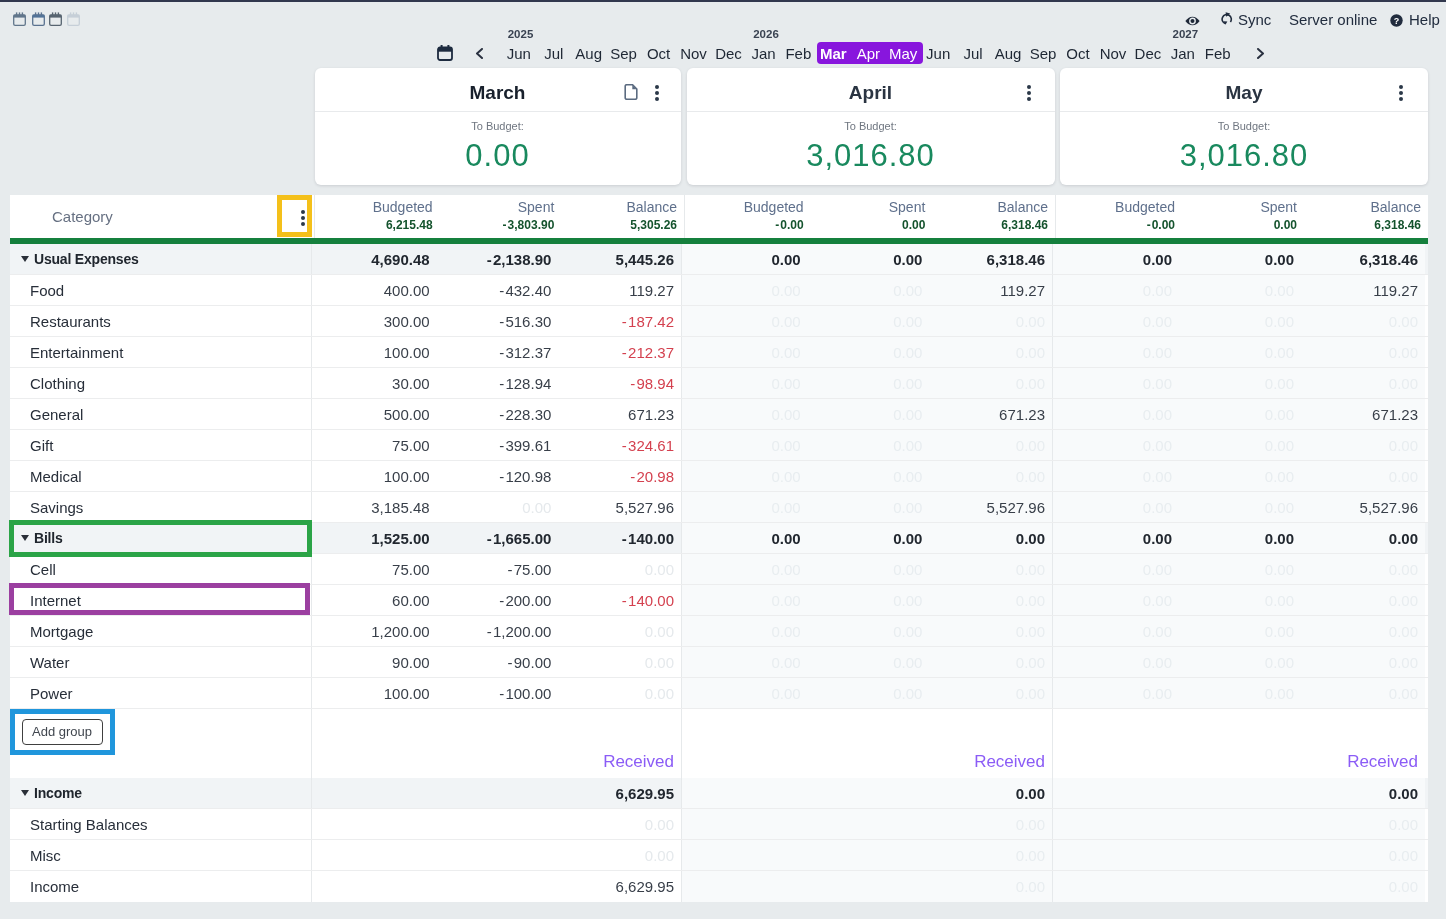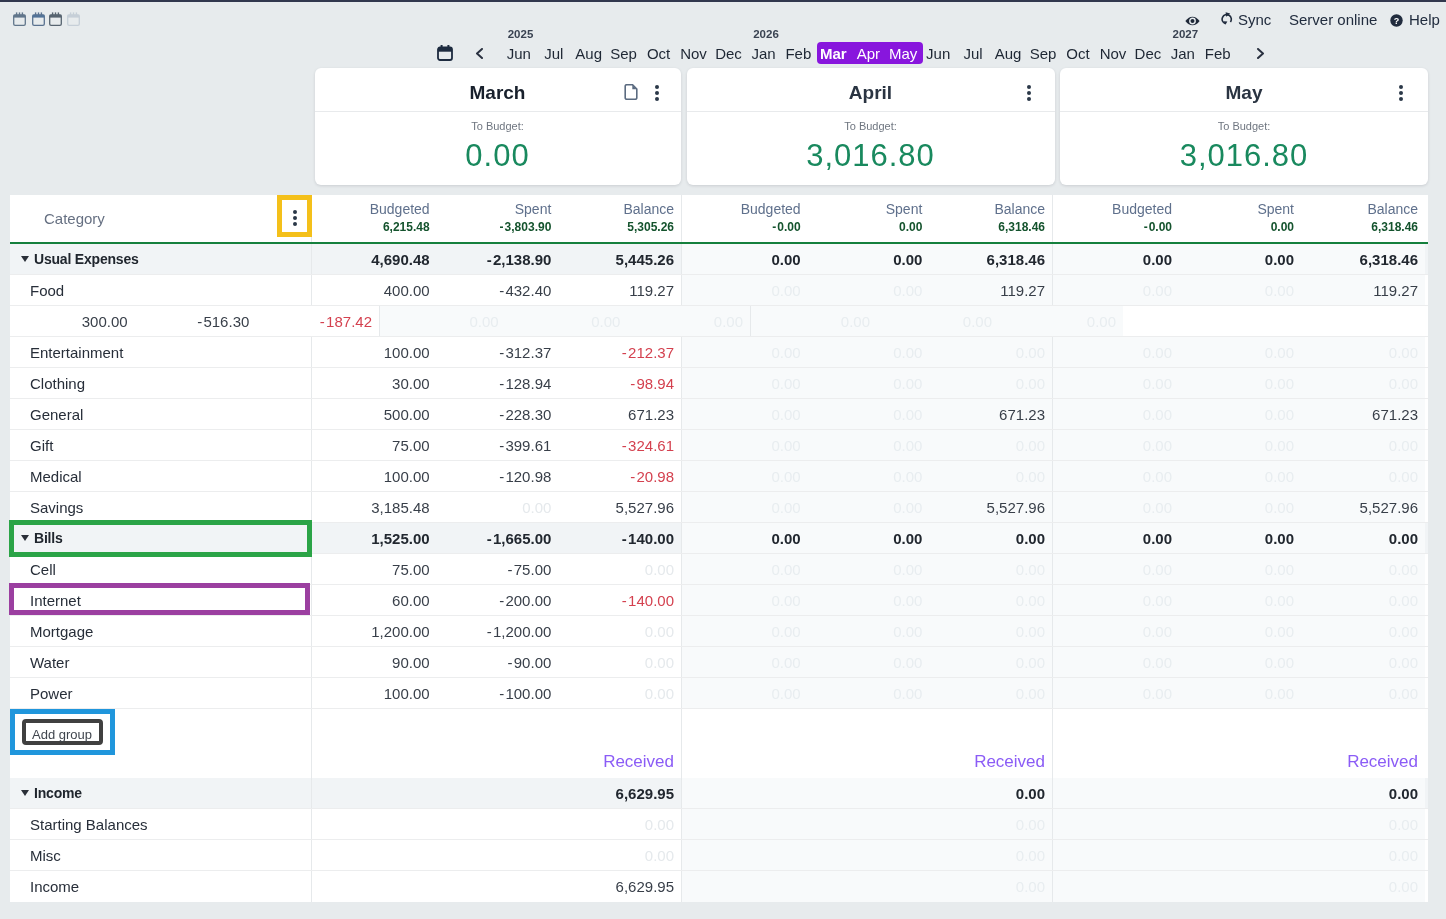--- a/index.html
+++ b/index.html
@@ -25,21 +25,21 @@
 #tbl { left:10px; top:195px; width:1418px; background:#fff; }
 .row { display:flex; width:1418px; }
 .cat { width:302px; border-right:1px solid #e6e9eb; display:flex; align-items:center; position:relative; }
 .m1 { width:370px; border-right:1px solid #e6e9eb; display:flex; }
 .m2 { width:371px; border-right:1px solid #e6e9eb; display:flex; }
 .m3 { width:372px; display:flex; }
 .c1 { width:123px; } .c2 { width:124px; } .c3 { width:123px; }
 .m2 .c1, .m3 .c1 { width:124px; } .m3 .c3 { width:124px; }
 .cell { display:flex; flex-direction:column; justify-content:center; text-align:right; }
 .c1 { padding-right:5px; } .c2 { padding-right:7px; } .c3 { padding-right:7px; }
-.hrow { height:49px; border-bottom:2px solid #15803d; }
+.hrow { height:49px; border-bottom:6px solid #15803d;padding-left:8px; }
 .hrow .hlabel { font-size:14px; color:#5f708c; line-height:17px; }
 .hrow .htotal { font-size:12px; font-weight:bold; color:#14532d; line-height:18px; }
 .brow { height:31px; border-bottom:1px solid #ecedee; }
 .grow { background:#f1f4f6; }
 .grow .m2, .grow .m3 { background:#eff2f4; }
 .brow .m2, .brow .m3 { background:#f8fafb; }
 .num { font-size:15px; color:#383f49; }
 .bnum { font-size:15px; font-weight:bold; color:#21272f; }
 .fnum { font-size:15px; color:#e5e9ec; }
 .m2 .fnum, .m3 .fnum { color:#e8edf0; }
@@ -303,20 +303,23 @@
         </div>
         <div class="cell c2">
           <span class="fnum">0.00</span>
         </div>
         <div class="cell c3">
           <span class="num">119.27</span>
         </div>
       </div>
     </div>
 <div class="row brow">
+      <div class="cat">
+        <span class="cname">Restaurants</span>
+      </div>
       <div class="m1">
         <div class="cell c1">
           <span class="num">300.00</span>
         </div>
         <div class="cell c2">
           <span class="num">- 516.30</span>
         </div>
         <div class="cell c3">
           <span class="rnum">- 187.42</span>
         </div>
@@ -894,16 +897,16 @@
           <span class="fnum">0.00</span>
         </div>
       </div>
       <div class="m3">
         <div class="cell" style="width:372px;padding-right:7px">
           <span class="fnum">0.00</span>
         </div>
       </div>
     </div>
 </div>
-<div class="abs" style="left:21.5px;top:719px;width:81px;height:26px;background:#fff;border:4px solid #404040;border-radius:4px;font-size:13px;color:#40464e;text-align:center;line-height:24px">Add group</div>
+<div class="abs" style="left:21.5px;top:719px;width:81px;height:26px;background:#fff;border:1px solid #404040;border-radius:4px;font-size:13px;color:#40464e;text-align:center;line-height:24px">Add group</div>
 <div class="ann" style="left:277px;top:195px;width:35px;height:42px;border:5px solid #f4c01a"></div>
 <div class="ann" style="left:9px;top:520px;width:303px;height:37px;border:5px solid #2ba447"></div>
 <div class="ann" style="left:9px;top:583px;width:301px;height:32px;border:5px solid #9b3fa0"></div>
 <div class="ann" style="left:10px;top:709px;width:105px;height:46px;border:5px solid #2096dc"></div>
 </body></html>

